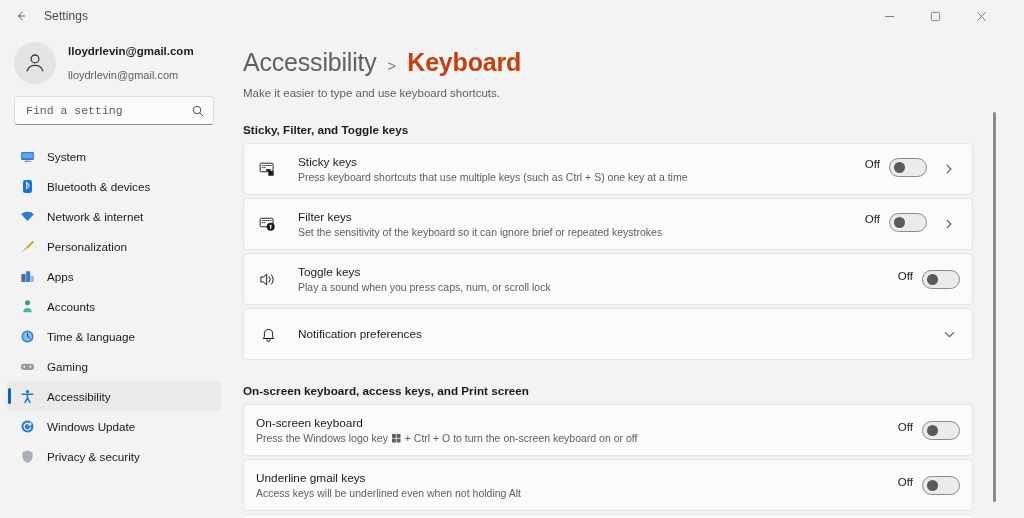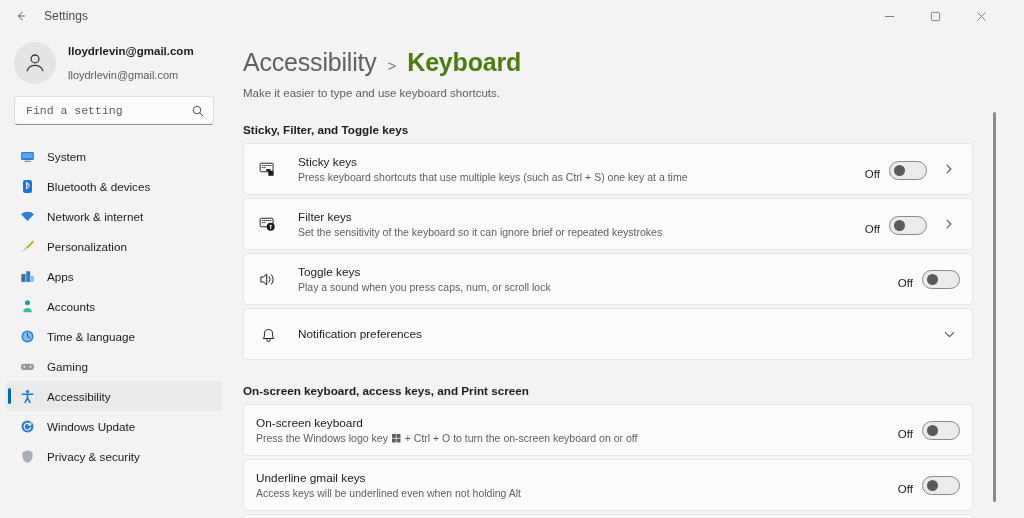--- a/index.html
+++ b/index.html
@@ -189,21 +189,21 @@
   }
   .bc-parent {
     font-size: 25px;
     color: #616161;
     font-weight: normal;
     letter-spacing: -.2px;
   }
   .bc-sep { font-size: 15px; color: #767676; }
   .bc-current {
     font-size: 25px;
-    color: #4d7c0f;
+    color: #c2410c;
     font-weight: bold;
     letter-spacing: -.2px;
   }
   .page-sub {
     font-size: 11.5px;
     color: #5e5e5e;
     margin-top: 10px;
   }
 
   .section-title {
@@ -238,21 +238,21 @@
   }
   .card-text { flex: 1; min-width: 0; display: flex; flex-direction: column; gap: 2px; }
   .card-title { font-size: 11.8px; color: #1b1b1b; }
   .card-desc { font-size: 10.5px; color: #5e5e5e; }
   .card-desc .winkey {
     display: inline-block;
     vertical-align: -1px;
     margin: 0 1px;
   }
 
-  .card-right { display: flex; align-items: flex-end; gap: 9px; flex: 0 0 auto; }
+  .card-right { display: flex; align-items: flex-start; gap: 9px; flex: 0 0 auto; }
   .toggle-state { font-size: 11.5px; color: #1b1b1b; }
 
   .toggle {
     width: 38px;
     height: 19px;
     border-radius: 10px;
     background: #ebebeb;
     border: 1px solid #8a8a8a;
     position: relative;
     flex: 0 0 38px;

